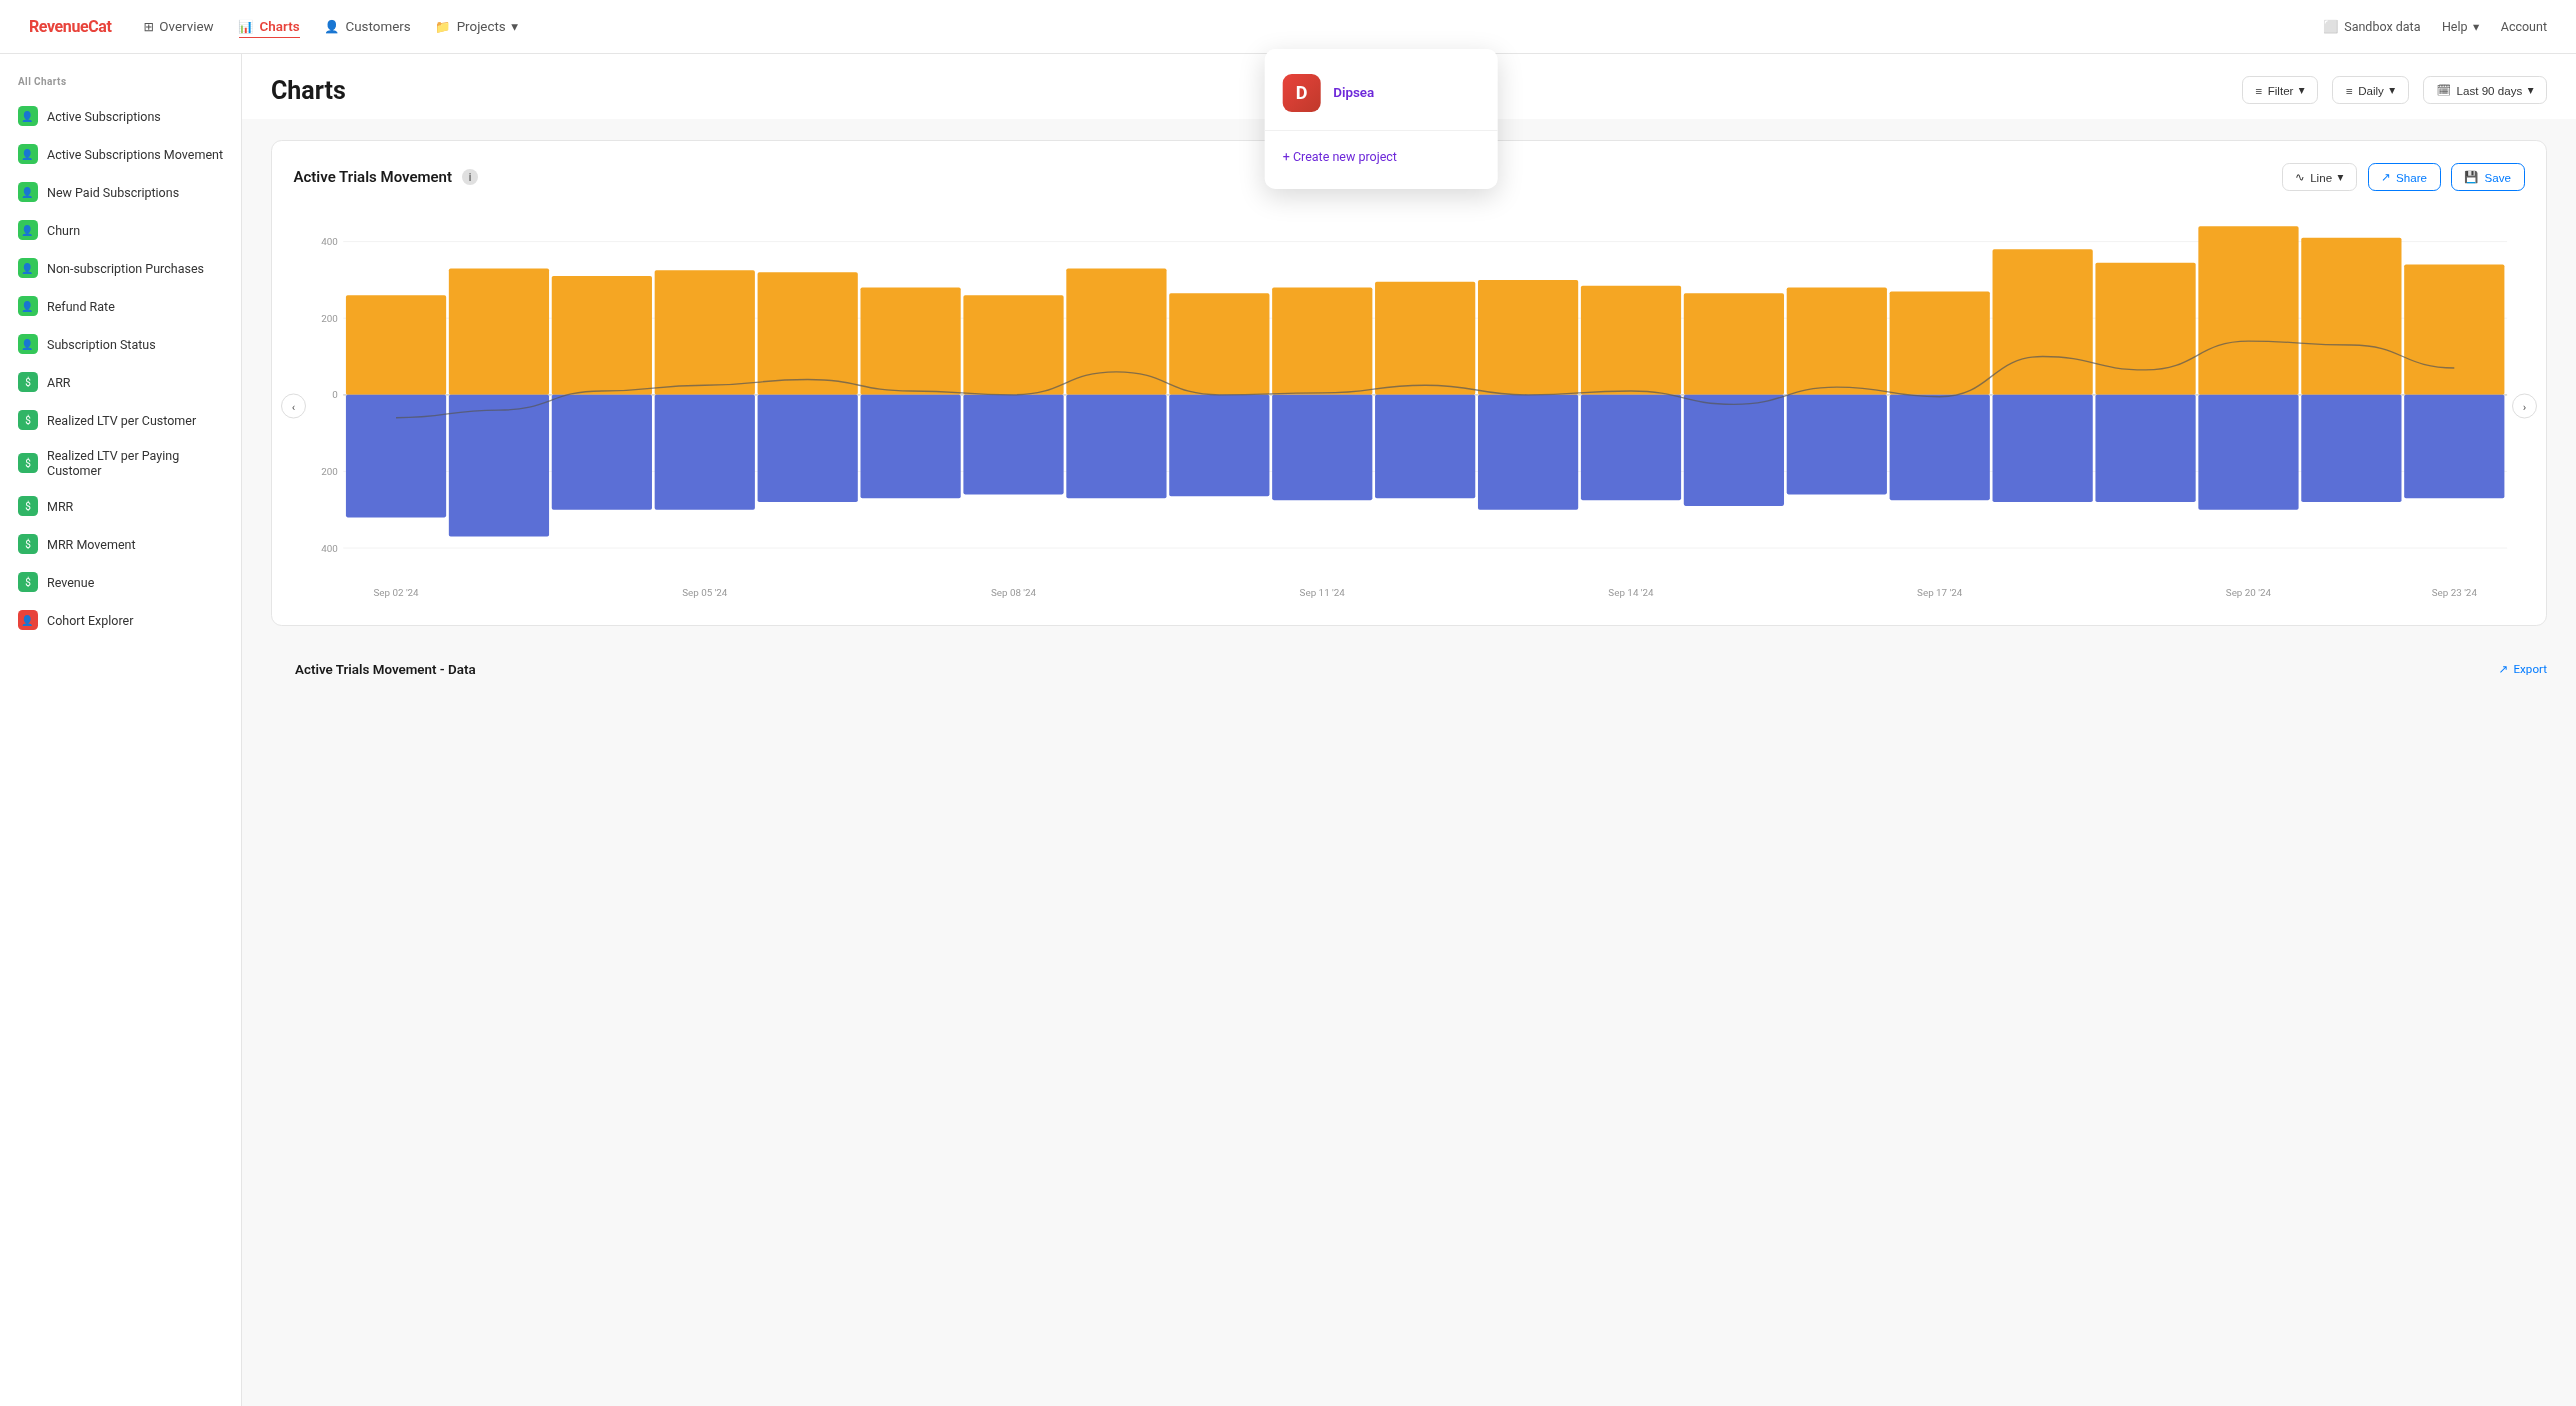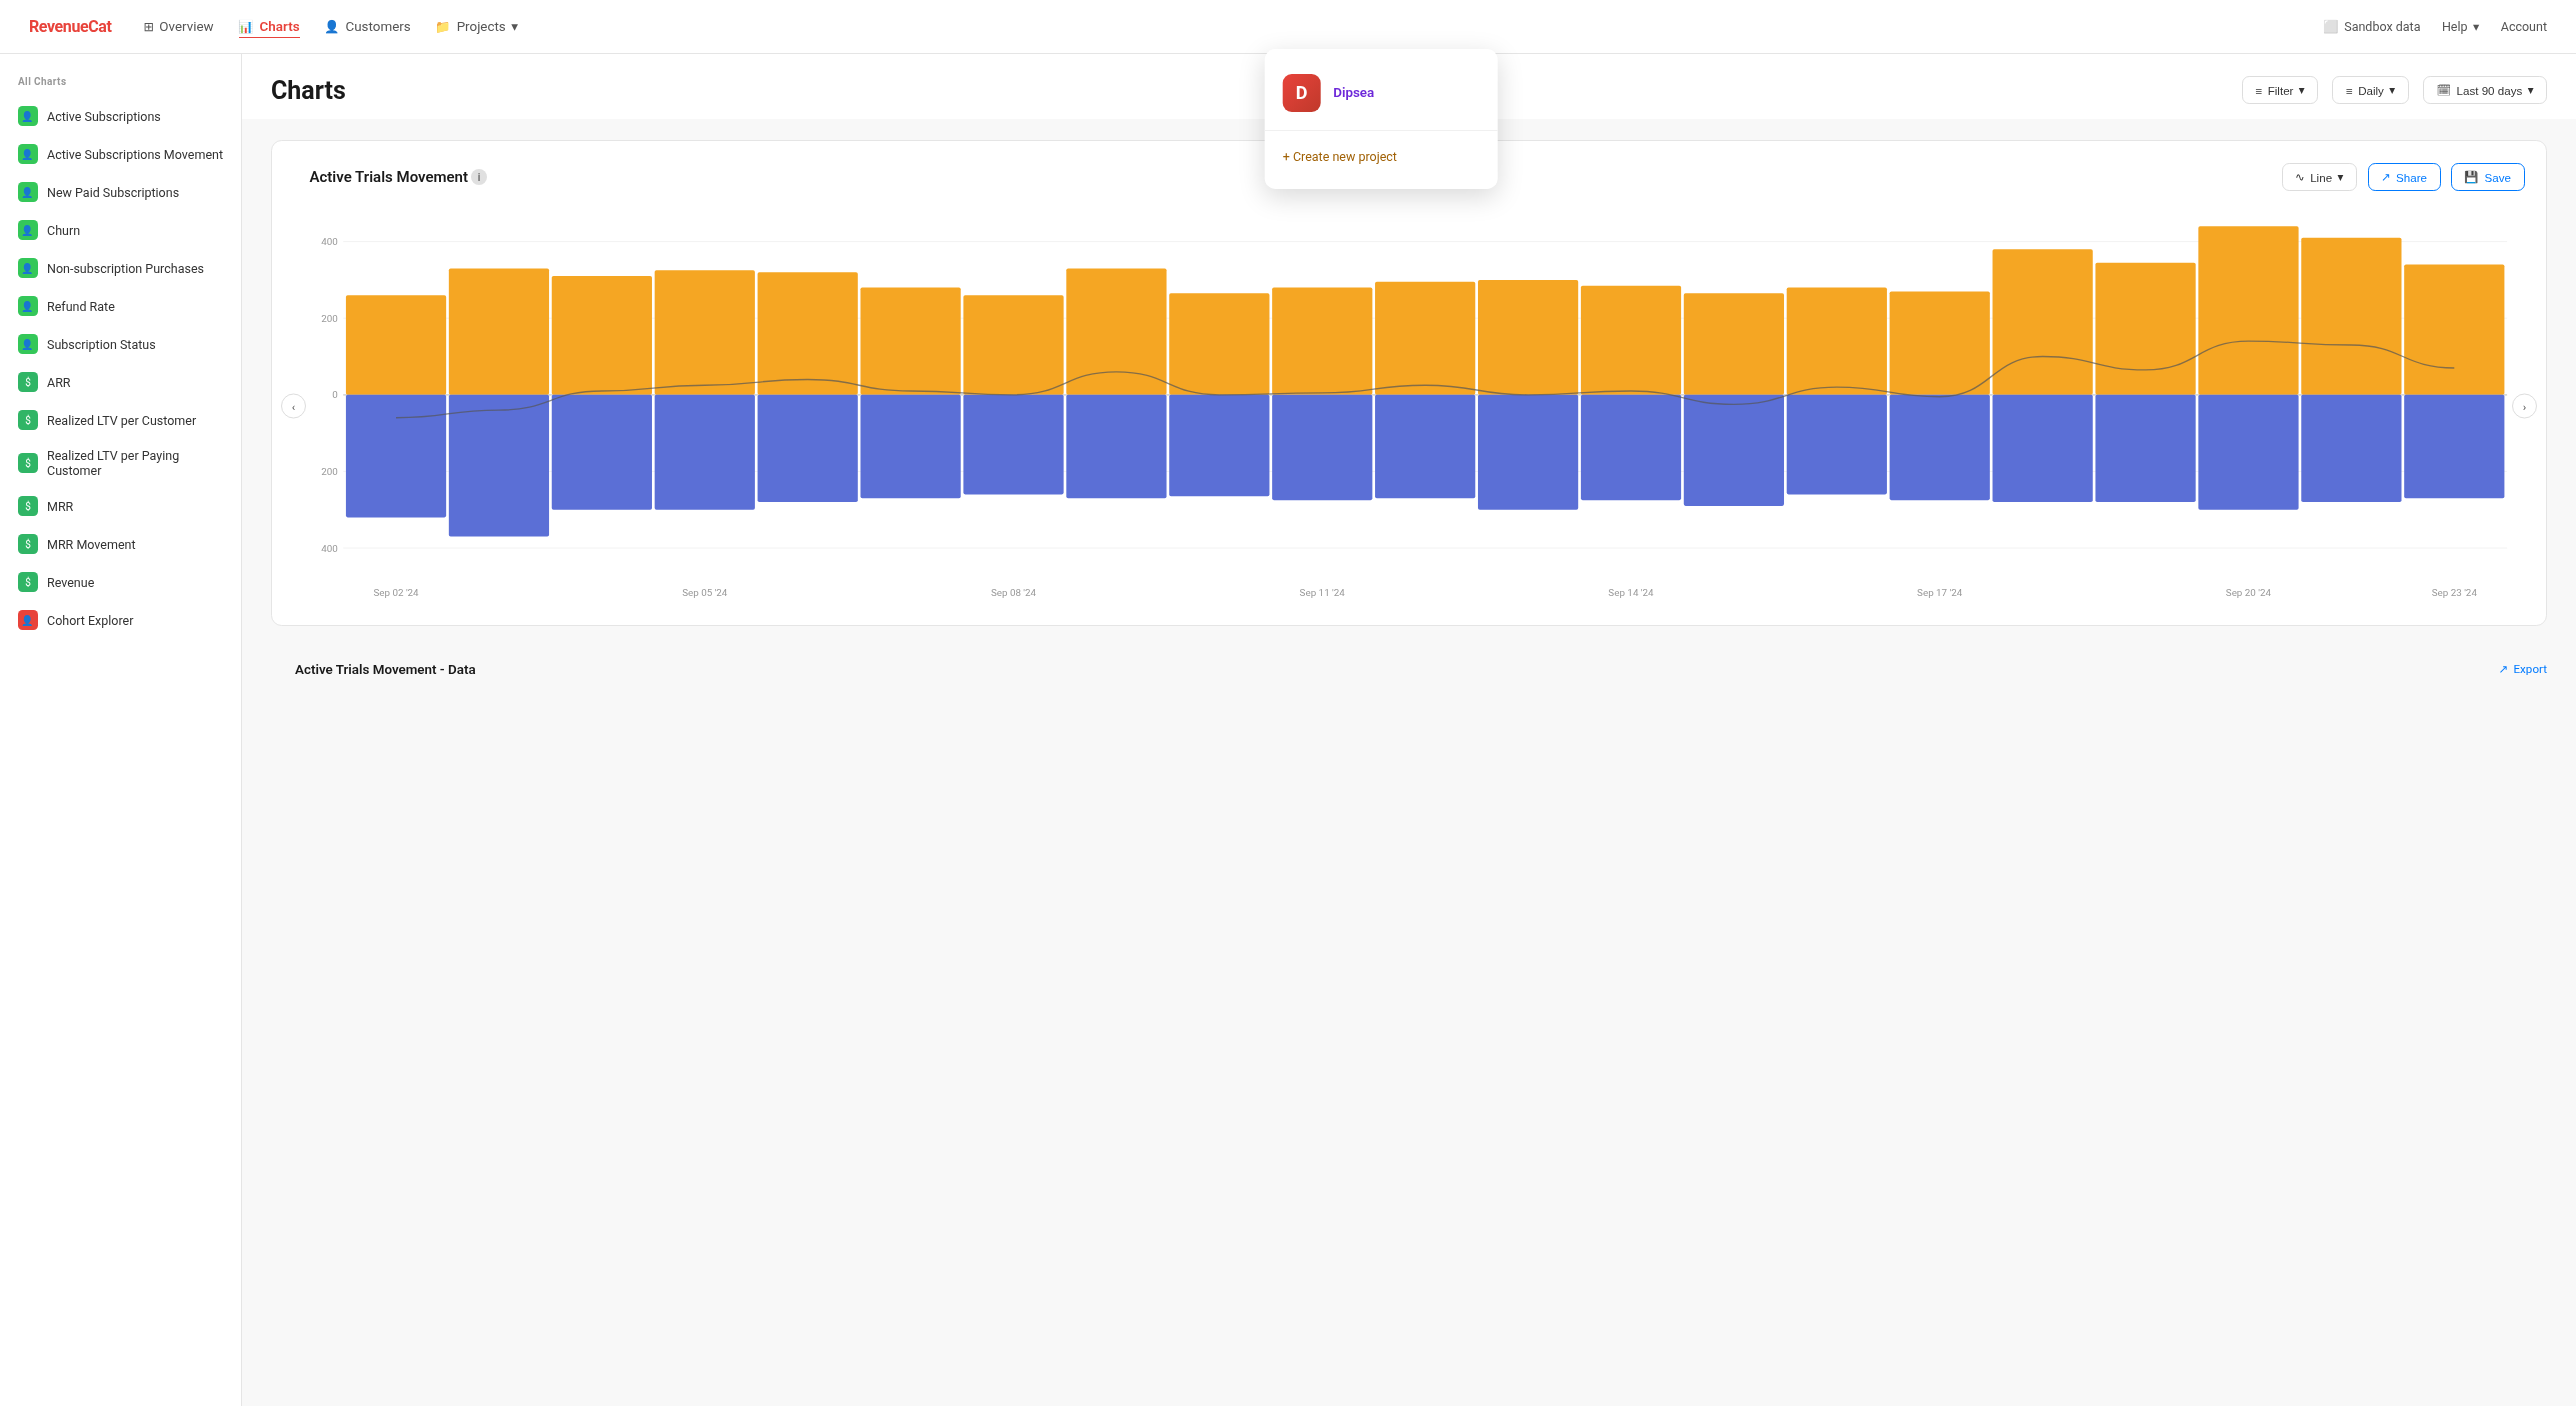--- a/index.html
+++ b/index.html
@@ -70,21 +70,21 @@
     
     .chart-section { padding: 21.5px 29px; }
     .chart-card {
       background: #fff; border-radius: 10.7px; border: 0.9px solid #e5e5e5;
       padding: 21.5px;
     }
     .chart-header {
       display: flex; align-items: center; justify-content: space-between;
       margin-bottom: 18px;
     }
-    .chart-title { font-size: 15px; font-weight: 600; color: #1a1a1a; display: flex; align-items: center; gap: 3px; margin-left: 16px; }
+    .chart-title { font-size: 15px; font-weight: 600; color: #1a1a1a; display: flex; align-items: center; gap: 10px; }
     .chart-title .info-icon {
       width: 16px; height: 16px; border-radius: 50%; background: #e0e0e0;
       display: flex; align-items: center; justify-content: center;
       font-size: 10px; color: #666; cursor: pointer;
     }
     .chart-controls { display: flex; align-items: center; gap: 10.7px; }
 
     
     .chart-wrapper {
       position: relative; width: 100%; height: 394px;
@@ -123,21 +123,21 @@
     .project-avatar {
       width: 38px; height: 38px; border-radius: 9px;
       background: linear-gradient(135deg, #e8433b, #c0392b);
       display: flex; align-items: center; justify-content: center;
       font-size: 18px; color: #fff; font-weight: 700;
     }
     .project-name { font-size: 13.4px; font-weight: 600; color: #6d28d9; }
     .dropdown-divider { border-top: 0.9px solid #f0f0f0; margin: 7.2px 0; }
     .create-project {
       display: flex; align-items: flex-start; gap: 7.2px;
-      padding: 10.7px 18px; cursor: pointer; color: #a16207; font-size: 12.5px;
+      padding: 10.7px 18px; cursor: pointer; color: #6d28d9; font-size: 12.5px;
     }
   </style>
 </head>
 <body>
 
 <nav class="navbar">
   <div class="navbar-left">
     <div class="logo">RevenueCat</div>
     <div class="nav-links">
       <a class="nav-link">

